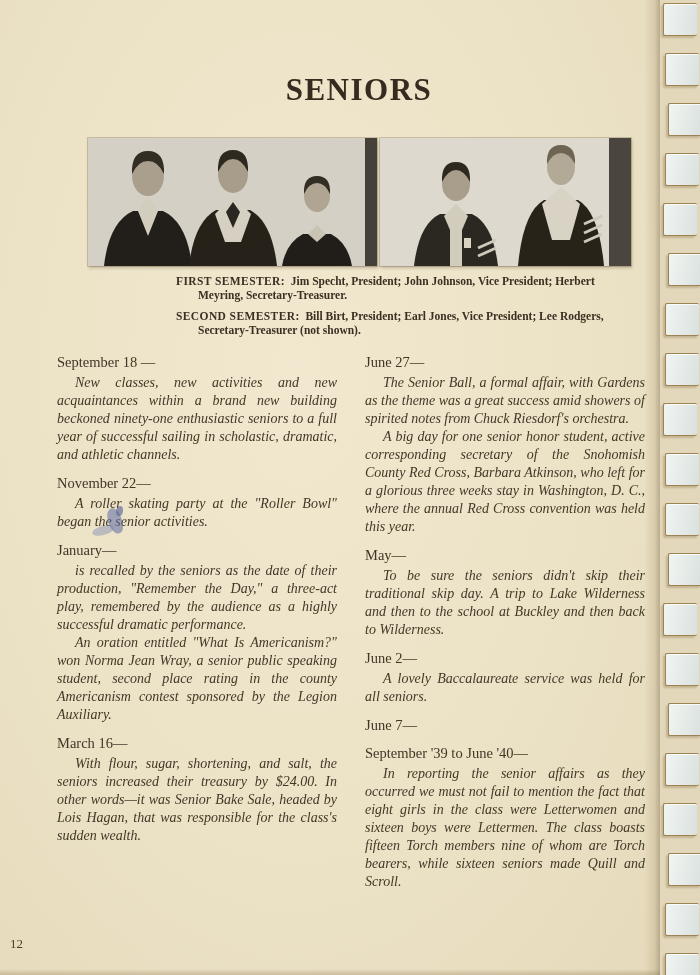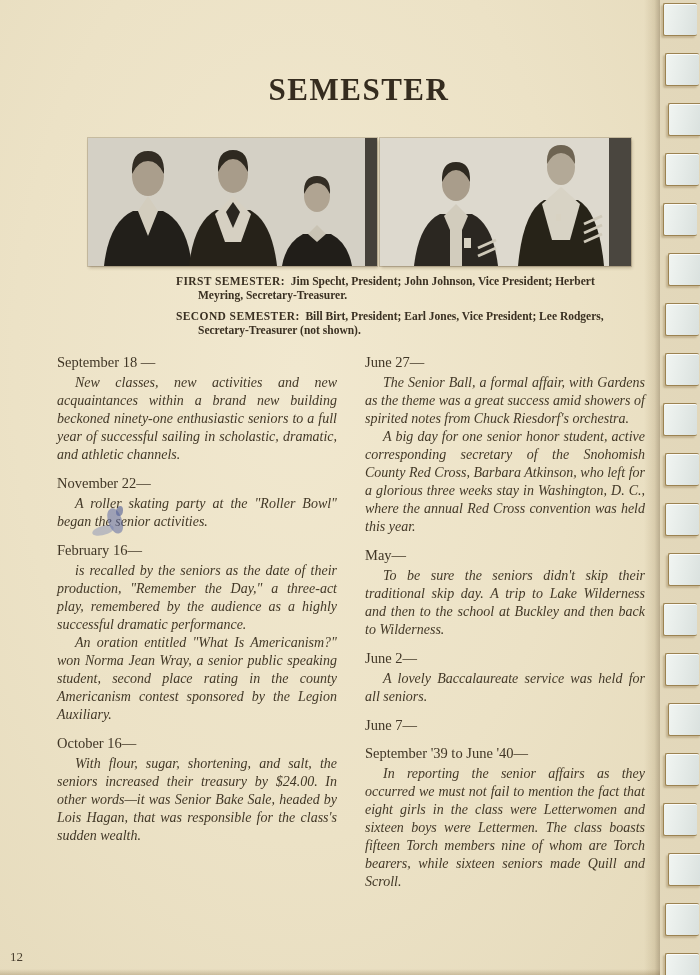--- a/index.html
+++ b/index.html
@@ -51,21 +51,21 @@
   .col{width:288px;}
   .event-date{
     margin:10px 0 3px 0;font-size:14.5px;font-weight:normal;line-height:18px;color:#403626;
   }
   .col .entry:first-child .event-date{margin-top:0;}
   .event-text{
     margin:0;font-size:14px;line-height:18px;text-align:justify;text-indent:18px;color:#423827;font-style:italic;
   }
   
   .page-number{
-    position:absolute;left:10px;bottom:10px;font-size:13px;color:#4a4030;
+    position:absolute;left:10px;bottom:23px;font-size:13px;color:#4a4030;
   }
   
   .ink-blot{
     position:absolute;left:90px;top:506px;width:42px;height:34px;pointer-events:none;
     filter:blur(.6px);
   }
   .ink-blot i{
     position:absolute;display:block;border-radius:60% 40% 55% 45%;
     background:rgba(92,106,164,.55);
   }
@@ -86,21 +86,21 @@
   }
   .tooth:nth-child(3n){margin-left:12px;}
   .tooth:nth-child(4n+1){margin-left:7px;}
 </style>
 </head>
 <body>
 
 <div class="scan">
   <div class="page">
 
-    <h1 class="title">SEMESTER</h1>
+    <h1 class="title">SENIORS</h1>
 
     <div class="photo-row">
       <figure class="photo" title="three senior class officers standing in dark sweaters with white collars">
         <svg width="289" height="128" viewBox="0 0 289 128">
           <rect width="289" height="128" fill="#d9d5ca"></rect>
           <rect width="289" height="128" fill="#c9c5b9" opacity="0.25"></rect>
 
           <g>
             <path d="M16 128 Q21 84 45 73 L75 73 Q99 84 104 128 Z" fill="#221f1a"></path>
             <path d="M50 73 L60 58 L70 73 L60 98 Z" fill="#d3cdbe"></path>
@@ -162,30 +162,30 @@
       <div class="col">
         <div class="entry">
           <h3 class="event-date">September 18 —</h3>
           <p class="event-text">New classes, new activities and new acquaintances within a brand new building beckoned ninety-one enthusiastic seniors to a full year of successful sailing in scholastic, dramatic, and athletic channels.</p>
         </div>
         <div class="entry">
           <h3 class="event-date">November 22—</h3>
           <p class="event-text">A roller skating party at the "Roller Bowl" began the senior activities.</p>
         </div>
         <div class="entry">
-        </div>
-        <div class="entry">
-          <h3 class="event-date">February 16—</h3>
+          <h3 class="event-date">January—</h3>
+        </div>
+        <div class="entry">
           <p class="event-text">is recalled by the seniors as the date of their production, "Remember the Day," a three-act play, remembered by the audience as a highly successful dramatic performance.</p>
         </div>
         <div class="entry">
           <p class="event-text">An oration entitled "What Is Americanism?" won Norma Jean Wray, a senior public speaking student, second place rating in the county Americanism contest sponsored by the Legion Auxiliary.</p>
         </div>
         <div class="entry">
-          <h3 class="event-date">October 16—</h3>
+          <h3 class="event-date">March 16—</h3>
           <p class="event-text">With flour, sugar, shortening, and salt, the seniors increased their treasury by $24.00. In other words—it was Senior Bake Sale, headed by Lois Hagan, that was responsible for the class's sudden wealth.</p>
         </div>
       </div>
 
       <div class="col">
         <div class="entry">
           <h3 class="event-date">June 27—</h3>
           <p class="event-text">The Senior Ball, a formal affair, with Gardens as the theme was a great success amid showers of spirited notes from Chuck Riesdorf's orchestra.</p>
         </div>
         <div class="entry">

